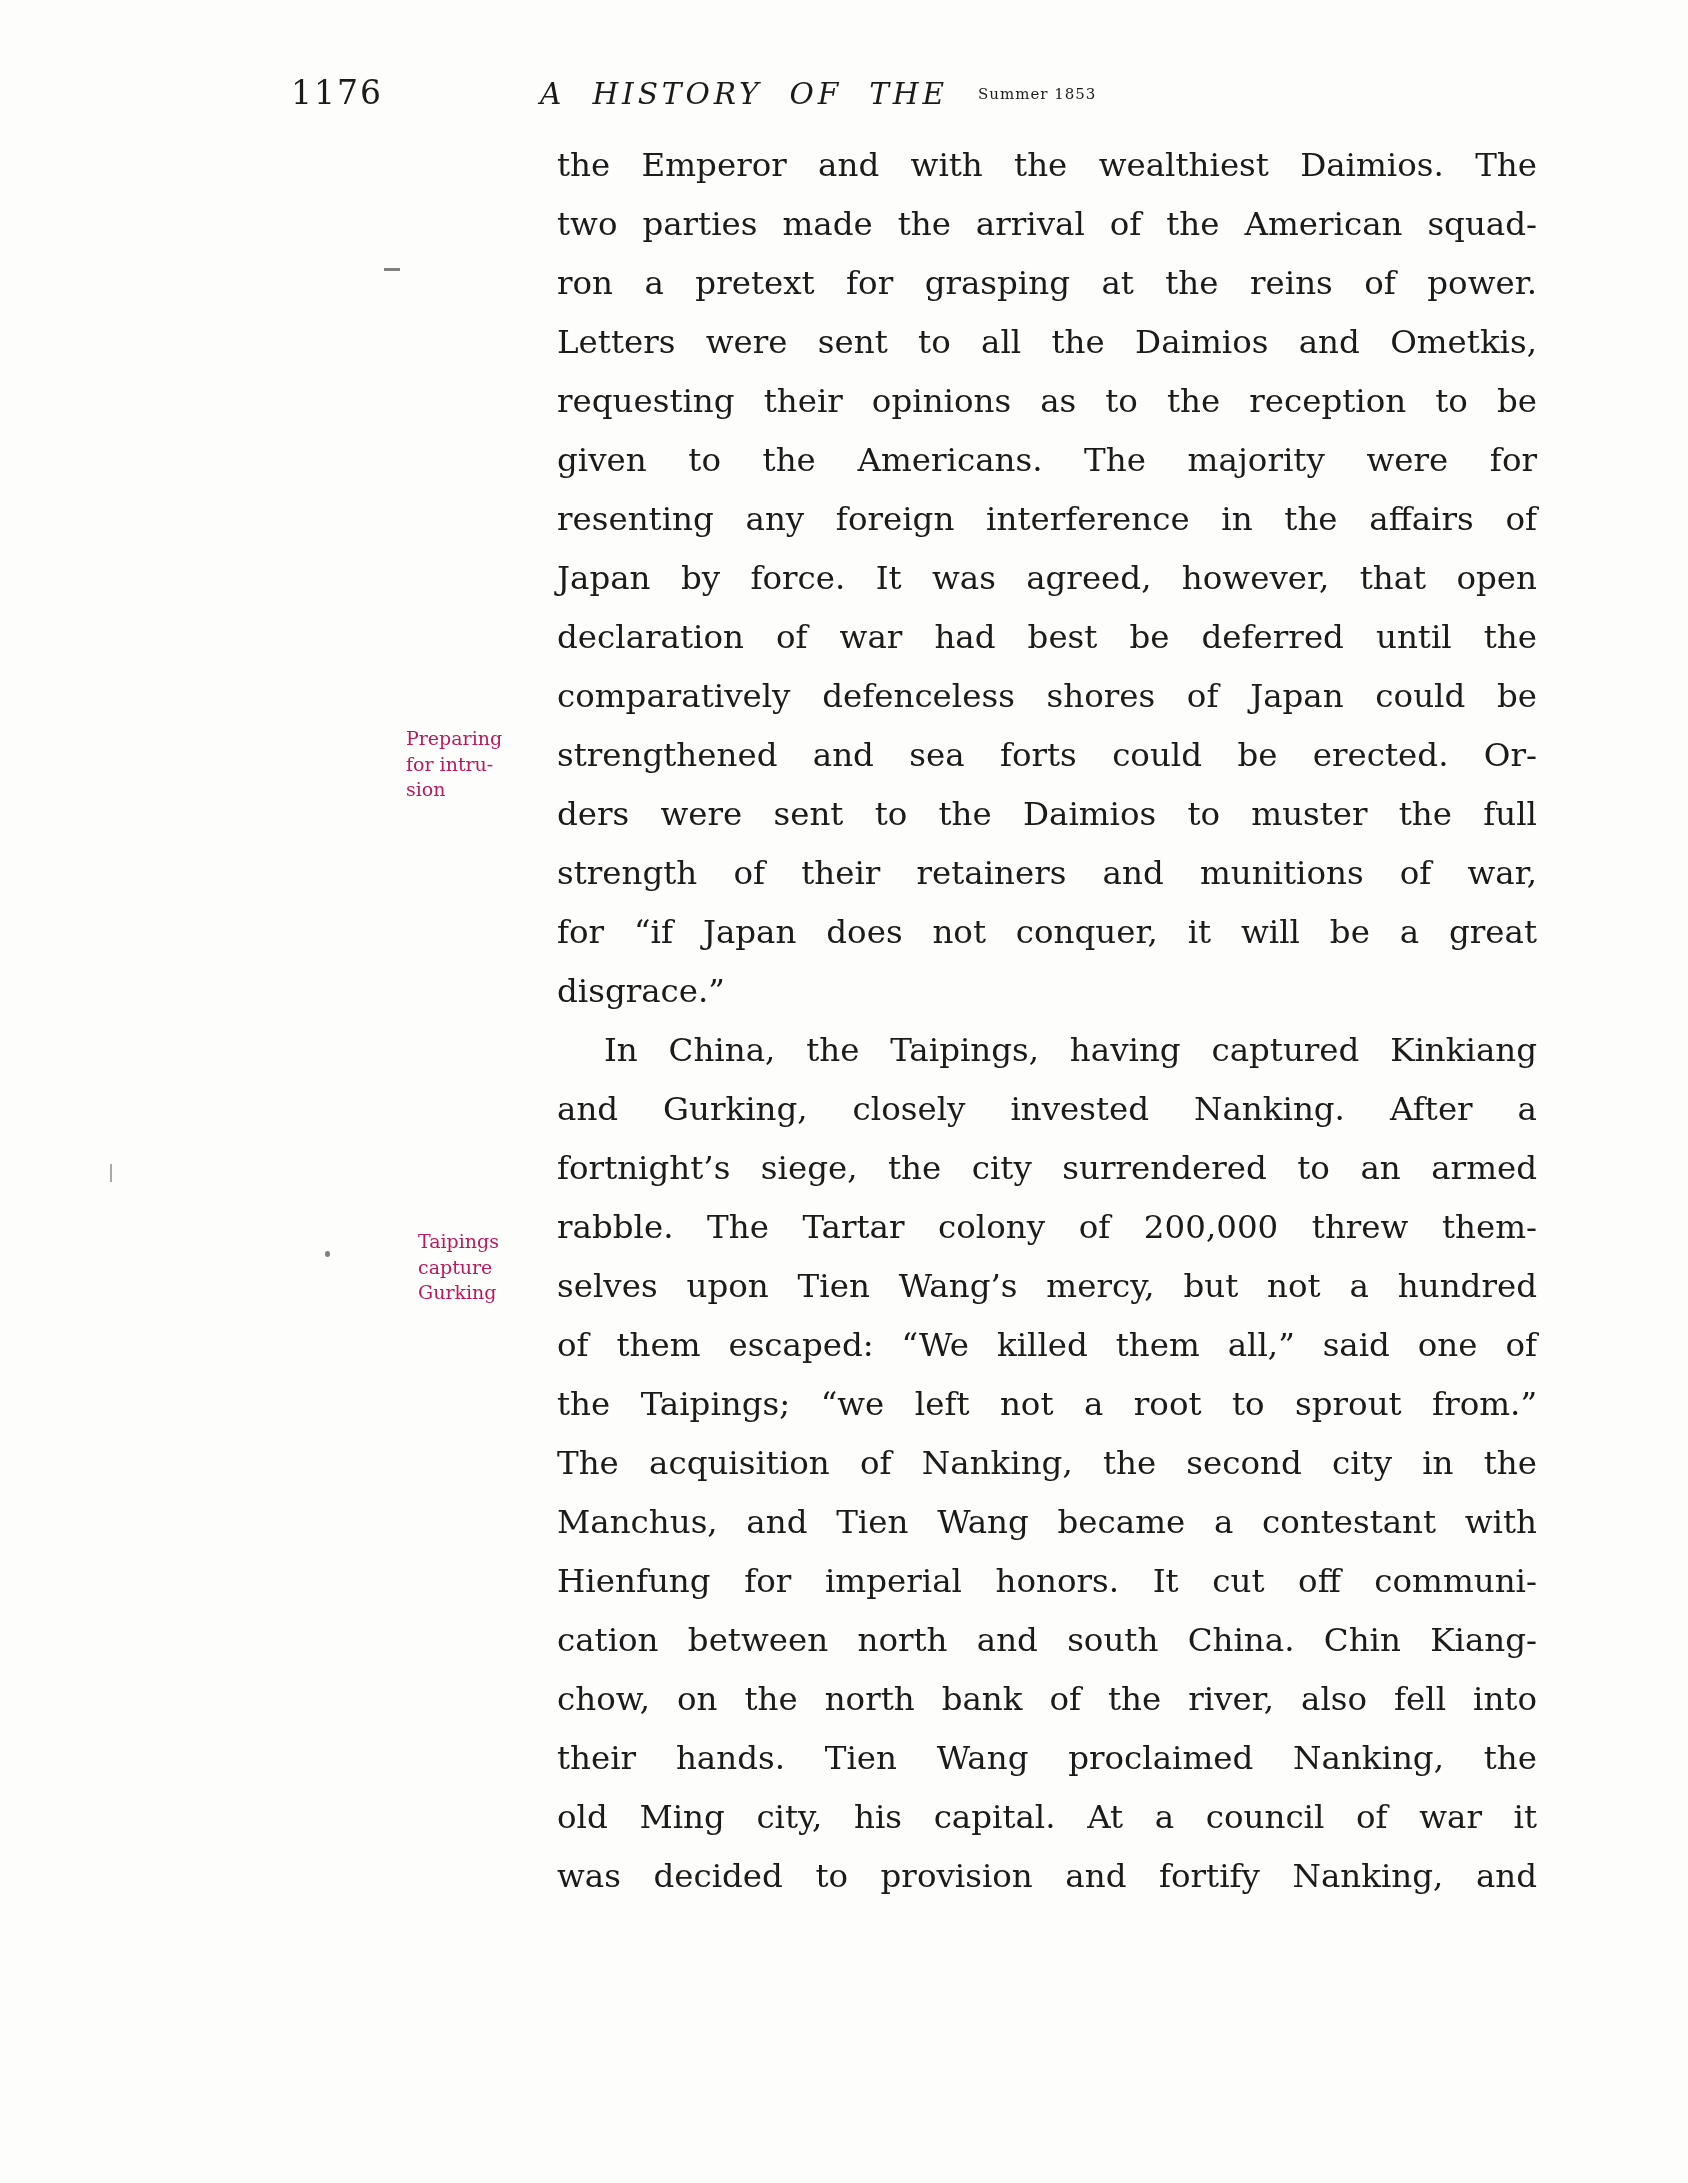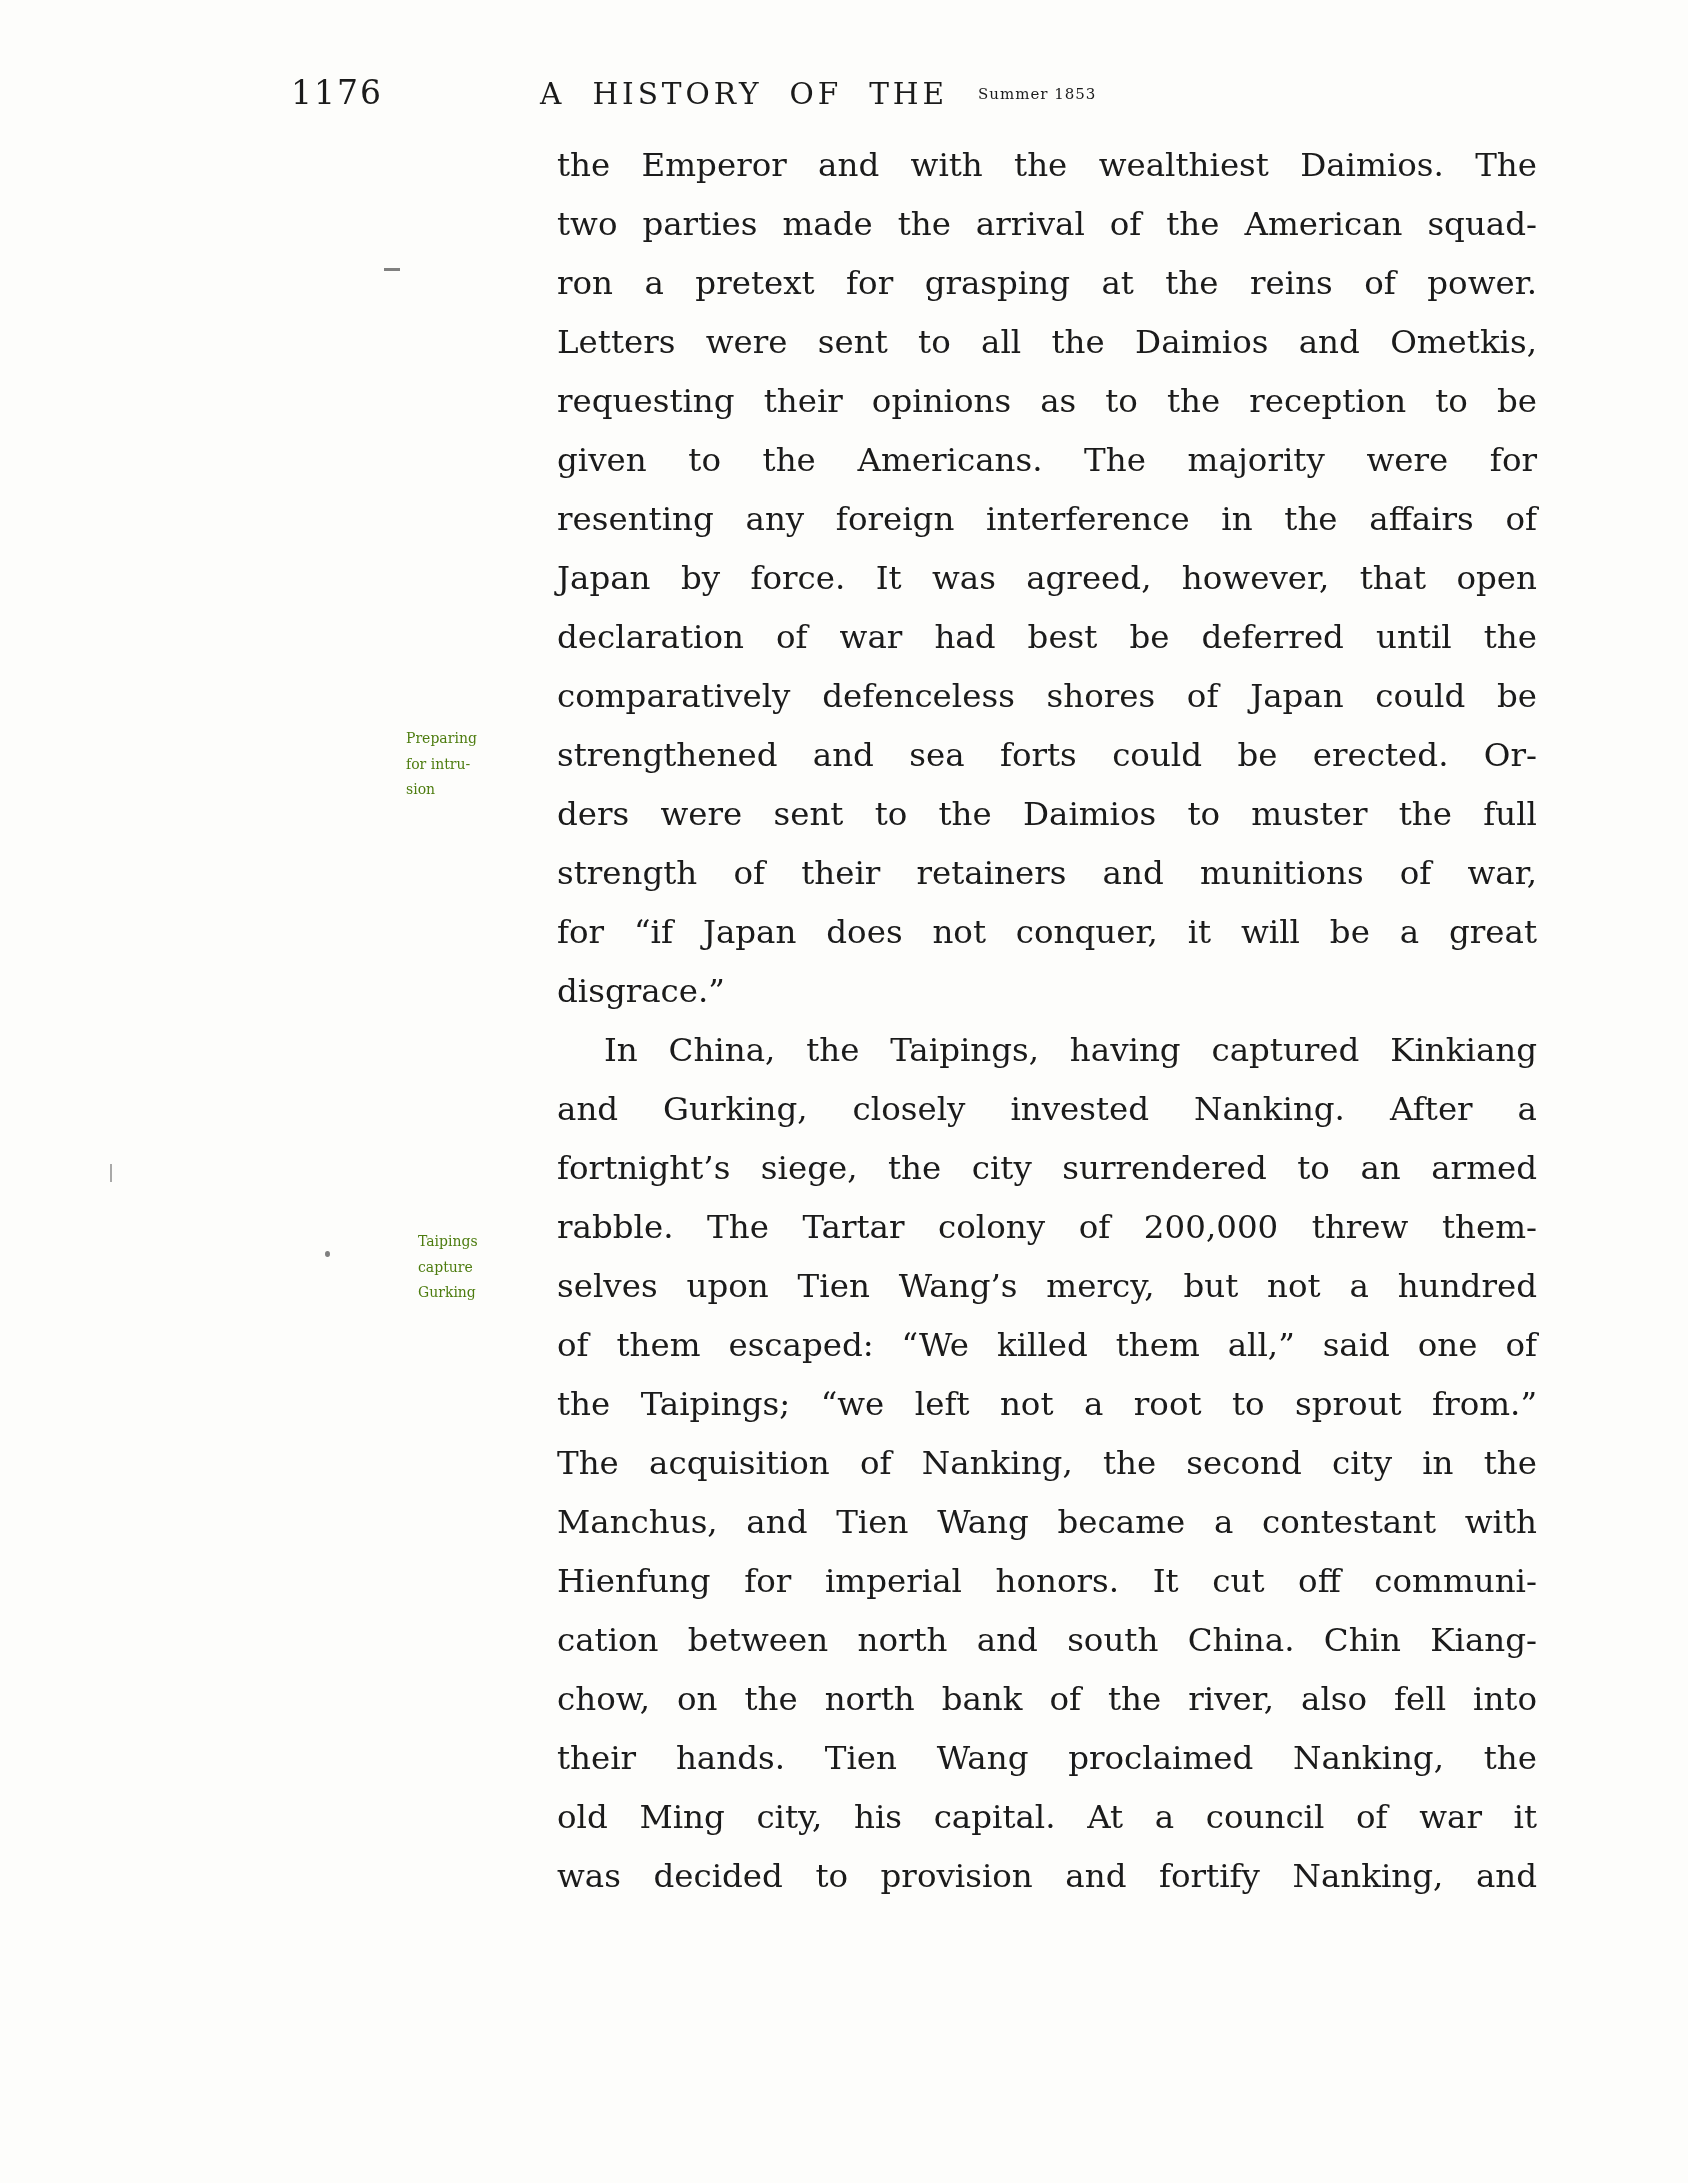--- a/index.html
+++ b/index.html
@@ -23,20 +23,21 @@
     top: 73px;
     font-size: 33px;
     letter-spacing: 2px;
     font-weight: 500;
   }
   .running-title {
     position: absolute;
     left: 540px;
     top: 77px;
     font-size: 29.6px;
+    font-style: italic;
     letter-spacing: 3.9px;
     word-spacing: 13.8px;
   }
   .edition-date {
     position: absolute;
     left: 978px;
     top: 85px;
     font-size: 15px;
     letter-spacing: 1px;
   }
@@ -59,23 +60,23 @@
     text-align-last: left;
   }
   .line.indent {
     text-indent: 47px;
   }
   
   .margin-note {
     position: absolute;
     left: 406px;
     width: 148px;
-    font-size: 14px;
+    font-size: 19px;
     line-height: 25.6px;
-    color: #4d7c0f;
+    color: #be185d;
     text-align: left;
   }
   .margin-note.note-1 { top: 726px; }
   .margin-note.note-2 { top: 1229px; margin-left: 12px; }
   
   .artifact {
     position: absolute;
     background: #555;
     opacity: 0.75;
   }

